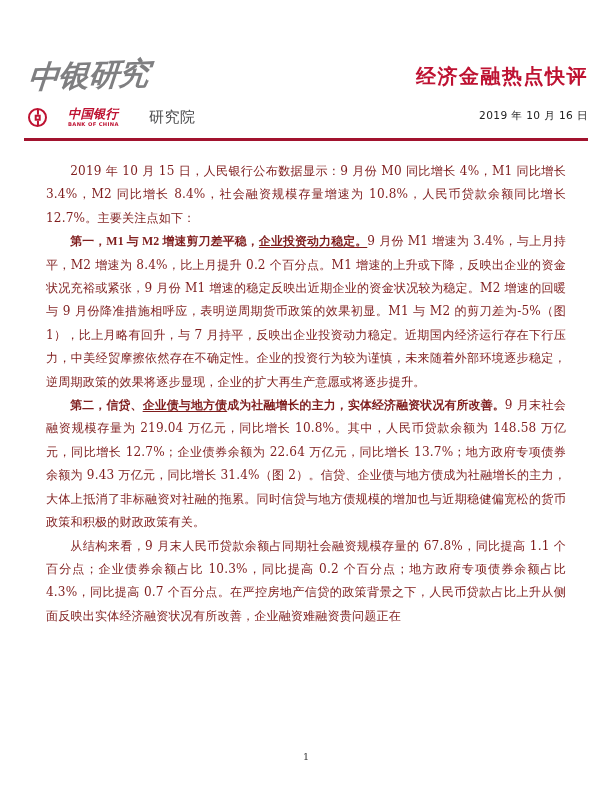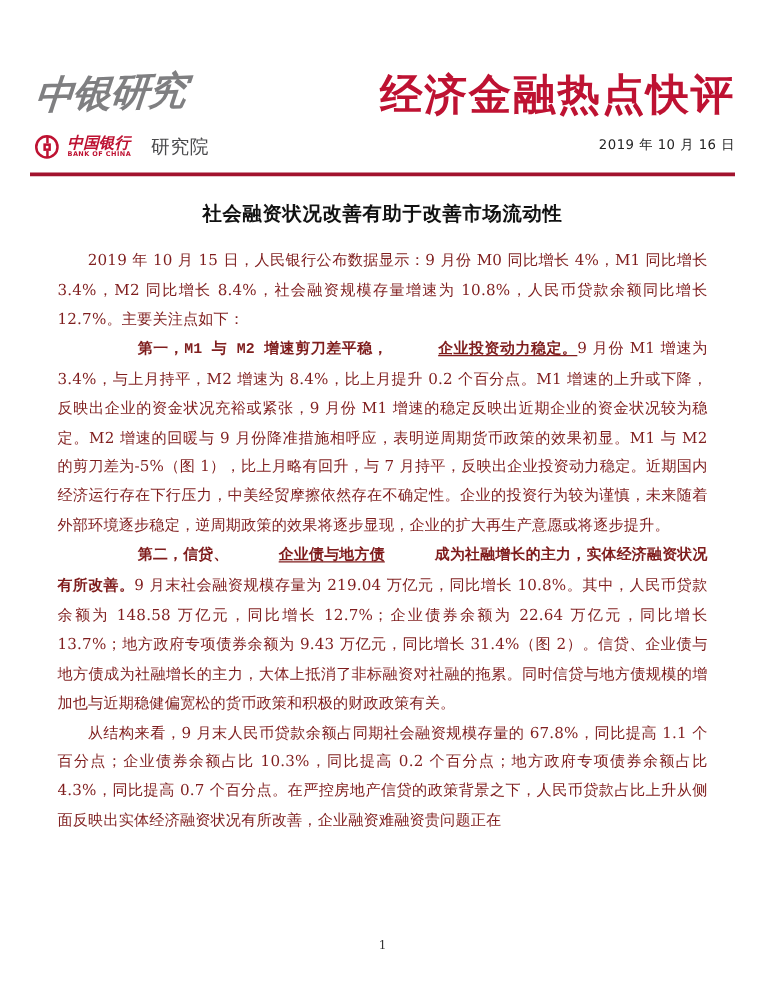--- a/index.html
+++ b/index.html
@@ -52,35 +52,35 @@
     transform-origin: left center;
     opacity: .88;
   }
 
   .pub-title {
     position: absolute;
     right: 24px;
     top: 0px;
     color: #BE1232;
     font-family: "DejaVu Sans", "Liberation Sans", sans-serif;
-    font-size: 34px;
+    font-size: 20px;
     font-weight: 700;
     letter-spacing: 1.5px;
     line-height: 48px;
     white-space: nowrap;
   }
 
   
   .logo-row {
     position: absolute;
     left: 28px;
     top: 56px;
     display: flex;
     align-items: center;
-    gap: 7px;
+    gap: 21px;
   }
   .boc-mark {
     width: 19px;
     height: 19px;
     border-radius: 50%;
     border: 2.1px solid #BE1232;
     position: relative;
     flex: none;
     box-sizing: border-box;
   }
@@ -189,24 +189,23 @@
     color: #7f1d1d;
     text-align: justify;
     text-justify: inter-character;
     text-indent: 2em;
     letter-spacing: .15px;
   }
   p.body + p.body { margin-top: 0; }
 
   .lead {
     font-weight: 700;
-    font-family: Liberation Mono, monospace;
+    font-family: Liberation Serif, serif;
     font-size: 11.9px;
     letter-spacing: .1px;
-    margin-left: 40px;
   }
   .u { text-decoration: underline; text-underline-offset: 2px; }
 
   
   .page-number {
     position: absolute;
     left: 0;
     right: 0;
     bottom: 30px;
     text-align: center;
@@ -237,21 +236,20 @@
 
     <div class="issue-line">
       <span>2019 年 10 月 16 日</span>
     </div>
 
     <div class="rule"></div>
   </header>
 
   <main class="article">
 
-    <h1 class="doc-title">社会融资状况改善有助于改善市场流动性</h1>
 
     <p class="body"><span>2019 年 10 月 15 日，人民银行公布数据显示：9 月份 M0 同比增长 4%，M1 同比增长 3.4%，M2 同比增长 8.4%，社会融资规模存量增速为 10.8%，人民币贷款余额同比增长 12.7%。主要关注点如下：</span></p>
 
     <p class="body"><span class="lead">第一，M1 与 M2 增速剪刀差平稳，</span><span class="lead u">企业投资动力稳定。</span><span>9 月份 M1 增速为 3.4%，与上月持平，M2 增速为 8.4%，比上月提升 0.2 个百分点。M1 增速的上升或下降，反映出企业的资金状况充裕或紧张，9 月份 M1 增速的稳定反映出近期企业的资金状况较为稳定。M2 增速的回暖与 9 月份降准措施相呼应，表明逆周期货币政策的效果初显。M1 与 M2 的剪刀差为-5%（图 1），比上月略有回升，与 7 月持平，反映出企业投资动力稳定。近期国内经济运行存在下行压力，中美经贸摩擦依然存在不确定性。企业的投资行为较为谨慎，未来随着外部环境逐步稳定，逆周期政策的效果将逐步显现，企业的扩大再生产意愿或将逐步提升。</span></p>
 
     <p class="body"><span class="lead">第二，信贷、</span><span class="lead u">企业债与地方债</span><span class="lead">成为社融增长的主力，实体经济融资状况有所改善。</span><span>9 月末社会融资规模存量为 219.04 万亿元，同比增长 10.8%。其中，人民币贷款余额为 148.58 万亿元，同比增长 12.7%；企业债券余额为 22.64 万亿元，同比增长 13.7%；地方政府专项债券余额为 9.43 万亿元，同比增长 31.4%（图 2）。信贷、企业债与地方债成为社融增长的主力，大体上抵消了非标融资对社融的拖累。同时信贷与地方债规模的增加也与近期稳健偏宽松的货币政策和积极的财政政策有关。</span></p>
 
     <p class="body"><span>从结构来看，9 月末人民币贷款余额占同期社会融资规模存量的 67.8%，同比提高 1.1 个百分点；企业债券余额占比 10.3%，同比提高 0.2 个百分点；地方政府专项债券余额占比 4.3%，同比提高 0.7 个百分点。在严控房地产信贷的政策背景之下，人民币贷款占比上升从侧面反映出实体经济融资状况有所改善，企业融资难融资贵问题正在</span></p>
 
   </main>

